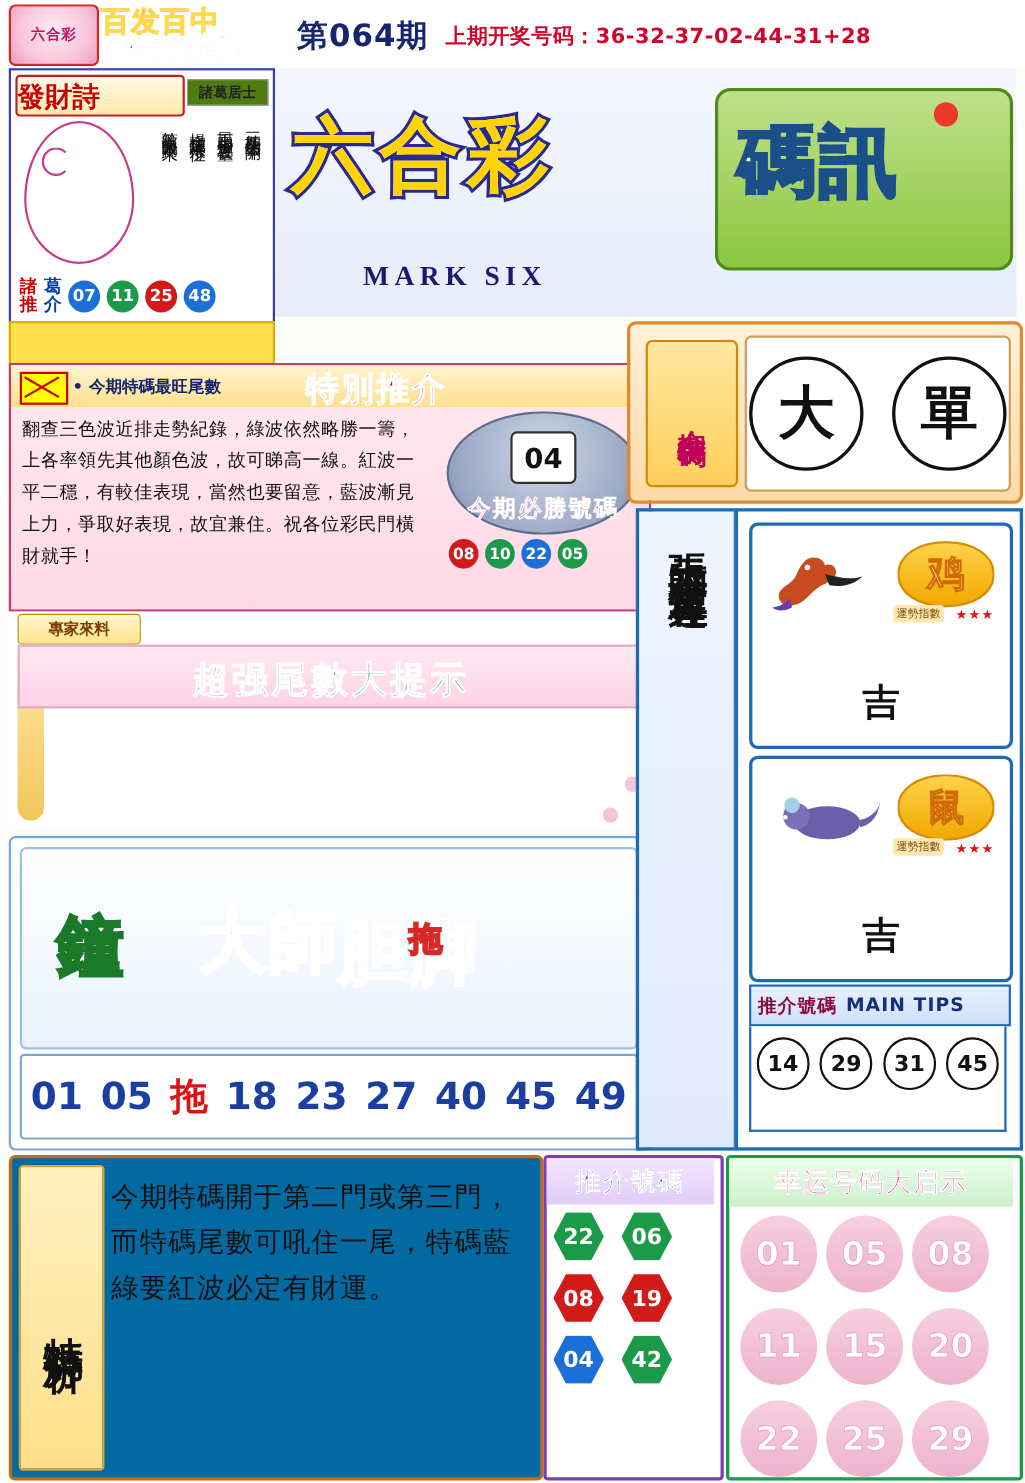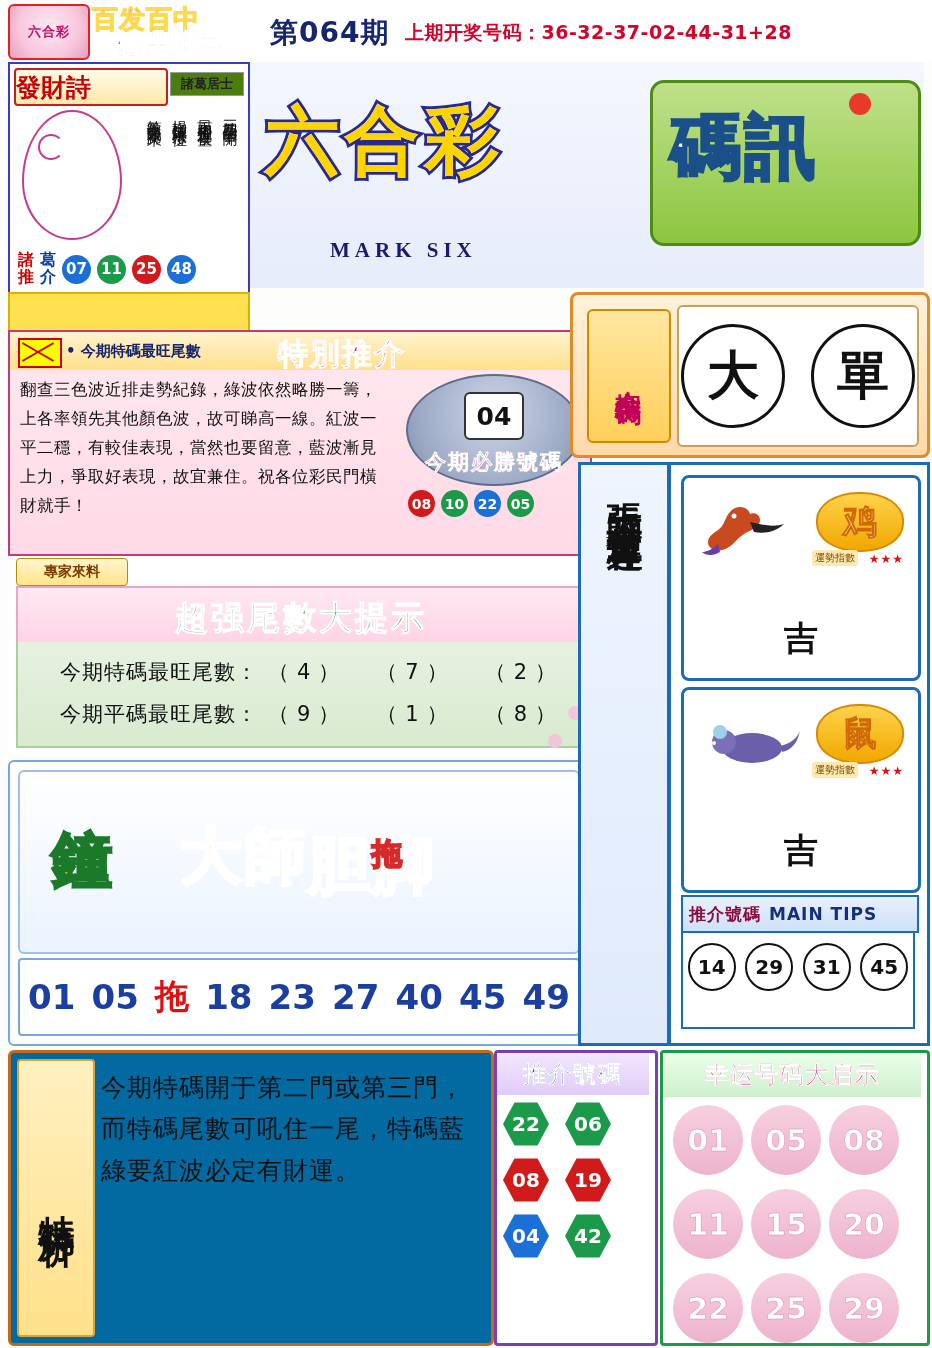--- a/index.html
+++ b/index.html
@@ -45,21 +45,21 @@
   .ball{border-radius:50%;display:inline-flex;align-items:center;justify-content:center;color:#fff;font-weight:bold;}
   .b28{width:29px;height:29px;font-size:15px;}
 
   
   .banner{position:absolute;left:250px;top:62px;width:674px;height:226px;
     background:linear-gradient(#f4f7ff,#e7ecfa);border:0;}
   .banner .sixlabel{position:absolute;left:15px;top:30px;font-size:74px;font-weight:bold;color:#ffffff;
      -webkit-text-stroke:6px #2a2a8c;paint-order:stroke fill;letter-spacing:6px;}
   .banner .sixlabel2{position:absolute;left:15px;top:30px;font-size:74px;font-weight:bold;
      color:#ffd400;letter-spacing:6px;}
-  .banner .marksix{position:absolute;left:80px;top:176px;font-size:21px;font-weight:bold;color:#1b1b6e;letter-spacing:5px;font-family:"Liberation Serif",serif;}
+  .banner .marksix{position:absolute;left:80px;top:176px;font-size:25px;font-weight:bold;color:#1b1b6e;letter-spacing:5px;font-family:"Liberation Serif",serif;}
   .banner .mastr{position:absolute;left:400px;top:18px;width:265px;height:160px;
      background:linear-gradient(#bfe08a,#8cc63f);border:3px solid #4e8c13;border-radius:14px;}
   .banner .mastr .t{position:absolute;left:18px;top:18px;font-size:70px;font-weight:bold;color:#fff;
      -webkit-text-stroke:3px #1a4f8a;letter-spacing:4px;}
   .banner .dot{position:absolute;left:196px;top:10px;width:22px;height:22px;border-radius:50%;background:#e8392b;}
 
   
   .strip{position:absolute;left:8px;top:292px;width:238px;height:36px;background:#ffe04f;border:2px solid #d7b300;}
 
   
@@ -237,28 +237,20 @@
       <div class="circ">單</div>
     </div>
   </div>
 
   <div class="tail">
     <div class="tail-tag">專家來料</div>
     <div class="tail-left"></div>
     <div class="tail-band">
       <div class="t">超强尾數大提示</div>
     </div>
-    <div class="tail-body">
-      <div class="tailrow" style="top:16px">
-        <span>今期特碼最旺尾數：</span><span class="nums">（4）　（7）　（2）</span>
-      </div>
-      <div class="tailrow" style="top:58px">
-        <span>今期平碼最旺尾數：</span><span class="nums">（9）　（1）　（8）</span>
-      </div>
-    </div>
     <div class="tail-dot" style="left:540px;top:178px"></div>
     <div class="tail-dot" style="left:560px;top:150px"></div>
   </div>
 
   <div class="zhong">
     <div class="zhong-inner">
       <div class="z1">鐘</div>
       <div class="z2">大師</div>
       <div class="z3">胆脚</div>
       <div class="z4">拖</div>

